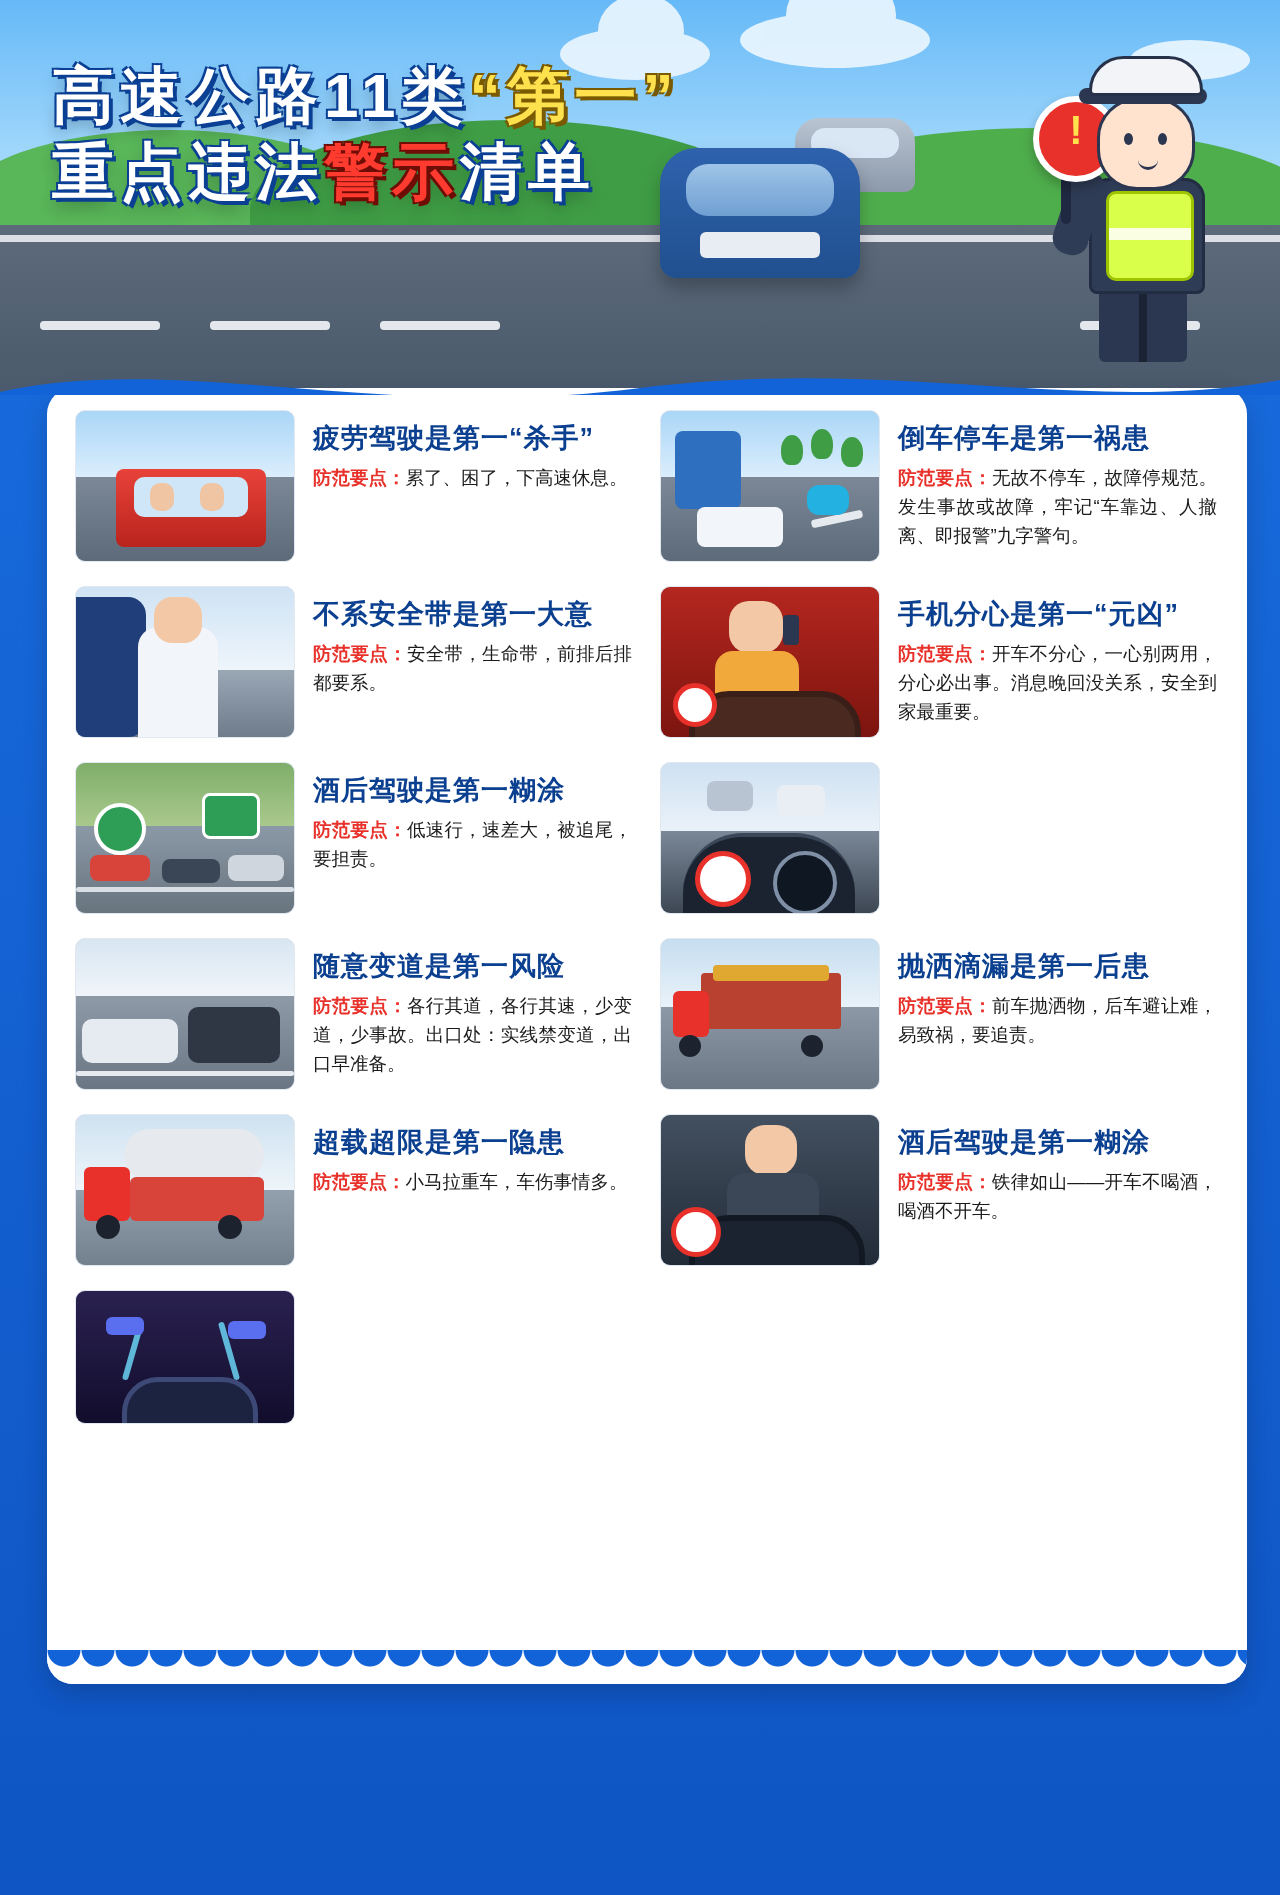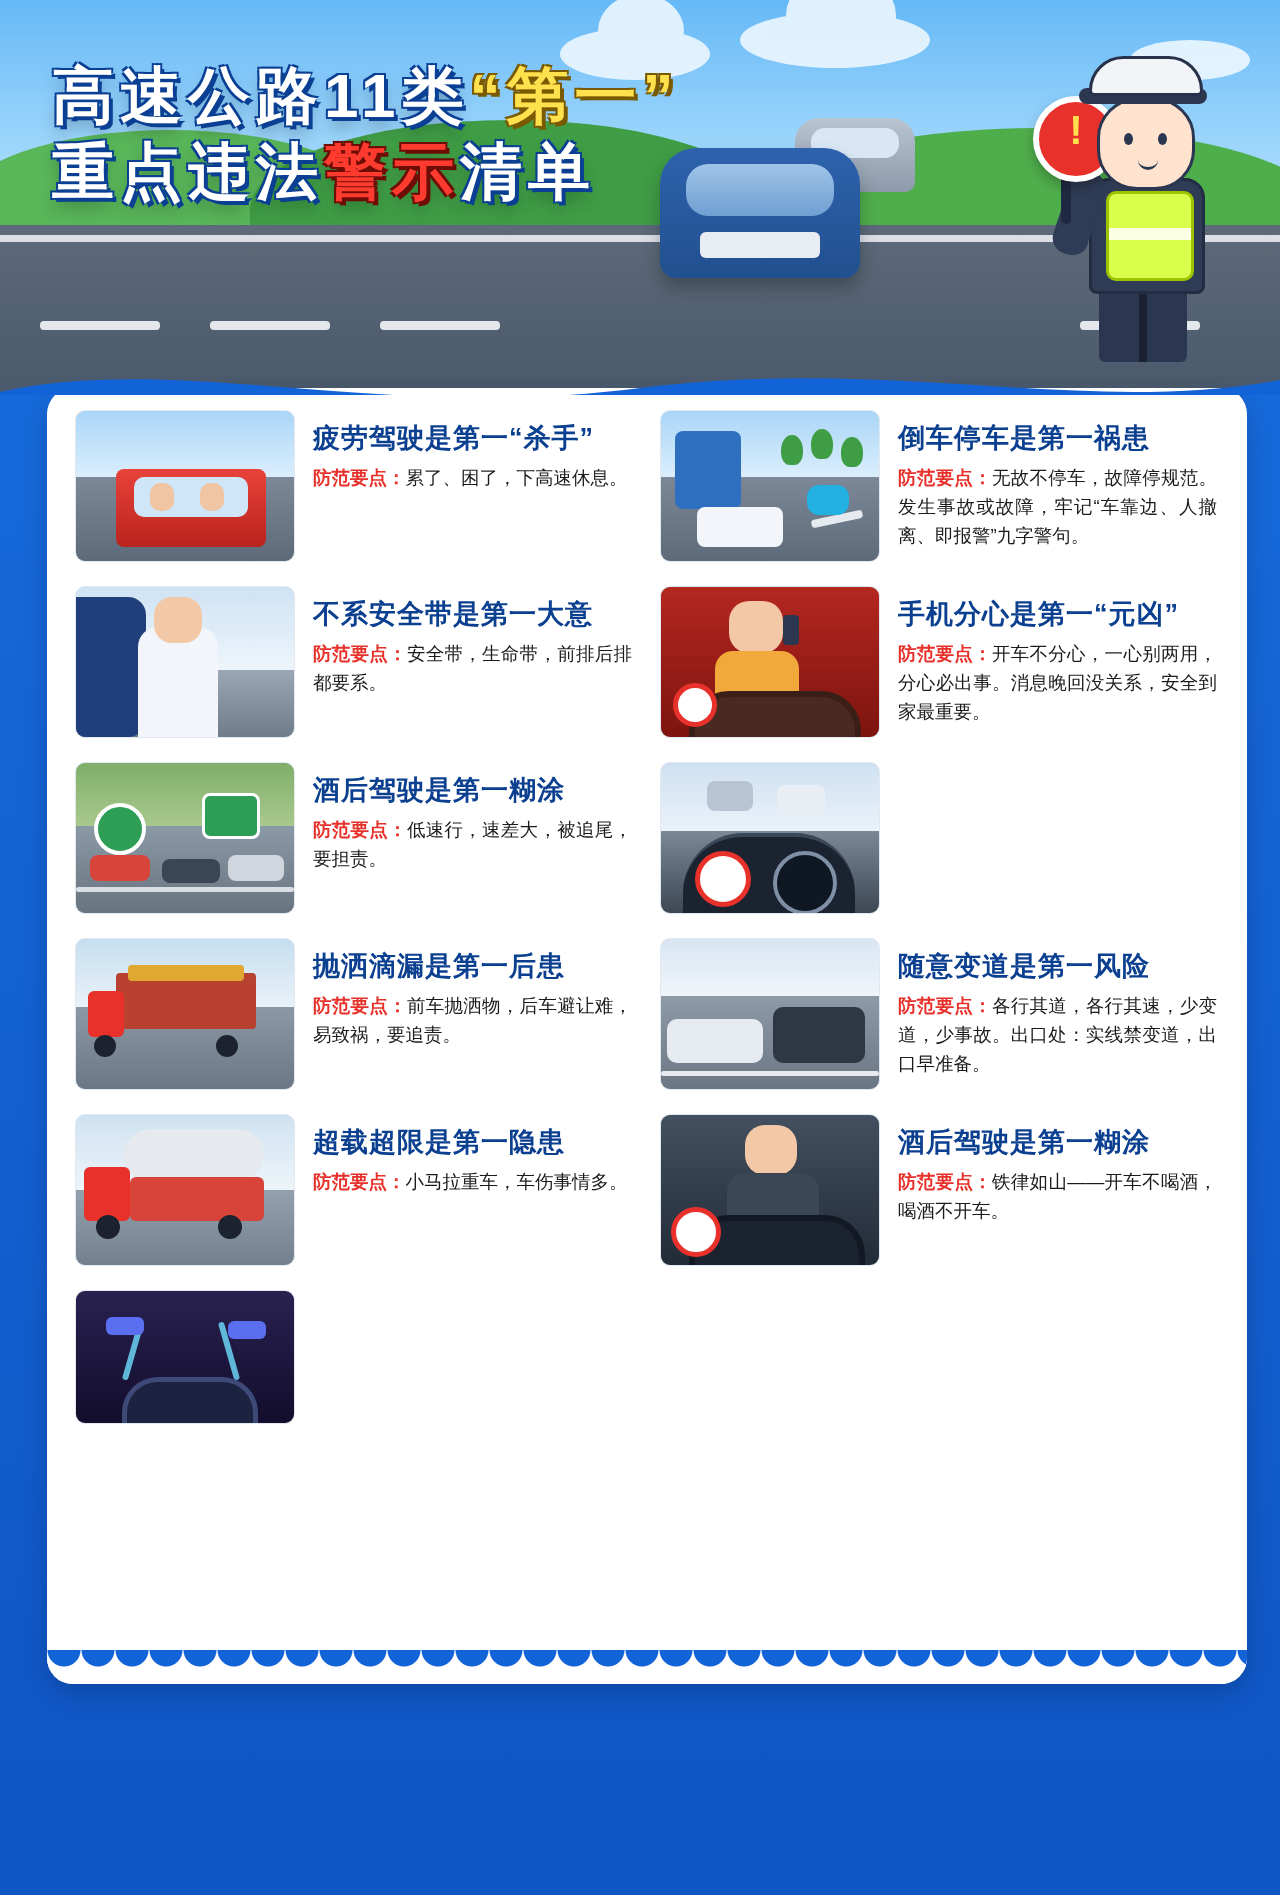--- a/index.html
+++ b/index.html
@@ -346,51 +346,51 @@
             <div class="veh" style="left:22px;top:70px;width:172px;height:76px;background:#1b2330;border-radius:60px 60px 0 0;border-top:4px solid #3a4758;"></div>
             <div class="veh" style="left:34px;top:88px;width:46px;height:46px;border-radius:50%;border:5px solid #e8312a;background:#fff;"></div>
             <div class="veh" style="left:112px;top:88px;width:56px;height:56px;border-radius:50%;border:4px solid #7f8fa6;background:#0f1722;"></div>
           </div>
         </div>
       </div>
 
       <div class="row">
         <div class="card">
           <div class="thumb">
+            <div class="sky-s" style="height:38%;background:linear-gradient(180deg,#d8e6f2,#f0f5fa);"></div>
+            <div class="grd-s" style="height:62%;background:linear-gradient(180deg,#8e9aa8,#6a7684);"></div>
+            <div class="veh" style="left:6px;top:80px;width:96px;height:44px;background:#e6ebf1;border-radius:10px;"></div>
+            <div class="veh" style="left:112px;top:68px;width:92px;height:56px;background:#2f3744;border-radius:10px;"></div>
+            <div class="mark" style="left:0;top:132px;width:218px;height:5px;"></div>
+          </div>
+          <div class="txt">
+            <div class="h-title">随意变道是第一风险</div>
+            <div class="tip">
+              <b>防范要点：</b><span>各行其道，各行其速，少变道，少事故。出口处：实线禁变道，出口早准备。</span>
+            </div>
+          </div>
+        </div>
+
+        <div class="card">
+          <div class="thumb">
             <div class="sky-s" style="height:45%;background:linear-gradient(180deg,#c6def0,#e9f2f9);"></div>
             <div class="grd-s" style="height:55%;background:linear-gradient(180deg,#8c98a6,#6b7784);"></div>
             <div class="veh" style="left:40px;top:34px;width:140px;height:56px;background:#b8412f;border-radius:4px;"></div>
             <div class="veh" style="left:52px;top:26px;width:116px;height:16px;background:#e0a830;border-radius:4px;"></div>
             <div class="cab" style="left:12px;top:52px;width:36px;height:46px;"></div>
             <div class="veh" style="left:18px;top:96px;width:22px;height:22px;background:#1c232e;border-radius:50%;"></div>
             <div class="veh" style="left:140px;top:96px;width:22px;height:22px;background:#1c232e;border-radius:50%;"></div>
           </div>
           <div class="txt">
             <div class="h-title">抛洒滴漏是第一后患</div>
             <div class="tip">
               <b>防范要点：</b><span>前车抛洒物，后车避让难，易致祸，要追责。</span>
             </div>
           </div>
         </div>
-
-        <div class="card">
-          <div class="thumb">
-            <div class="sky-s" style="height:38%;background:linear-gradient(180deg,#d8e6f2,#f0f5fa);"></div>
-            <div class="grd-s" style="height:62%;background:linear-gradient(180deg,#8e9aa8,#6a7684);"></div>
-            <div class="veh" style="left:6px;top:80px;width:96px;height:44px;background:#e6ebf1;border-radius:10px;"></div>
-            <div class="veh" style="left:112px;top:68px;width:92px;height:56px;background:#2f3744;border-radius:10px;"></div>
-            <div class="mark" style="left:0;top:132px;width:218px;height:5px;"></div>
-          </div>
-          <div class="txt">
-            <div class="h-title">随意变道是第一风险</div>
-            <div class="tip">
-              <b>防范要点：</b><span>各行其道，各行其速，少变道，少事故。出口处：实线禁变道，出口早准备。</span>
-            </div>
-          </div>
-        </div>
       </div>
 
       <div class="row">
         <div class="card">
           <div class="thumb">
             <div class="sky-s" style="height:50%;background:linear-gradient(180deg,#cfe2f1,#eef5fa);"></div>
             <div class="grd-s" style="height:50%;background:linear-gradient(180deg,#93a0ad,#73808d);"></div>
             <div class="veh" style="left:48px;top:14px;width:140px;height:52px;background:#e6e9ee;border-radius:26px;"></div>
             <div class="veh" style="left:54px;top:62px;width:134px;height:44px;background:#d8433a;border-radius:6px;"></div>
             <div class="cab" style="left:8px;top:52px;width:46px;height:54px;"></div>

